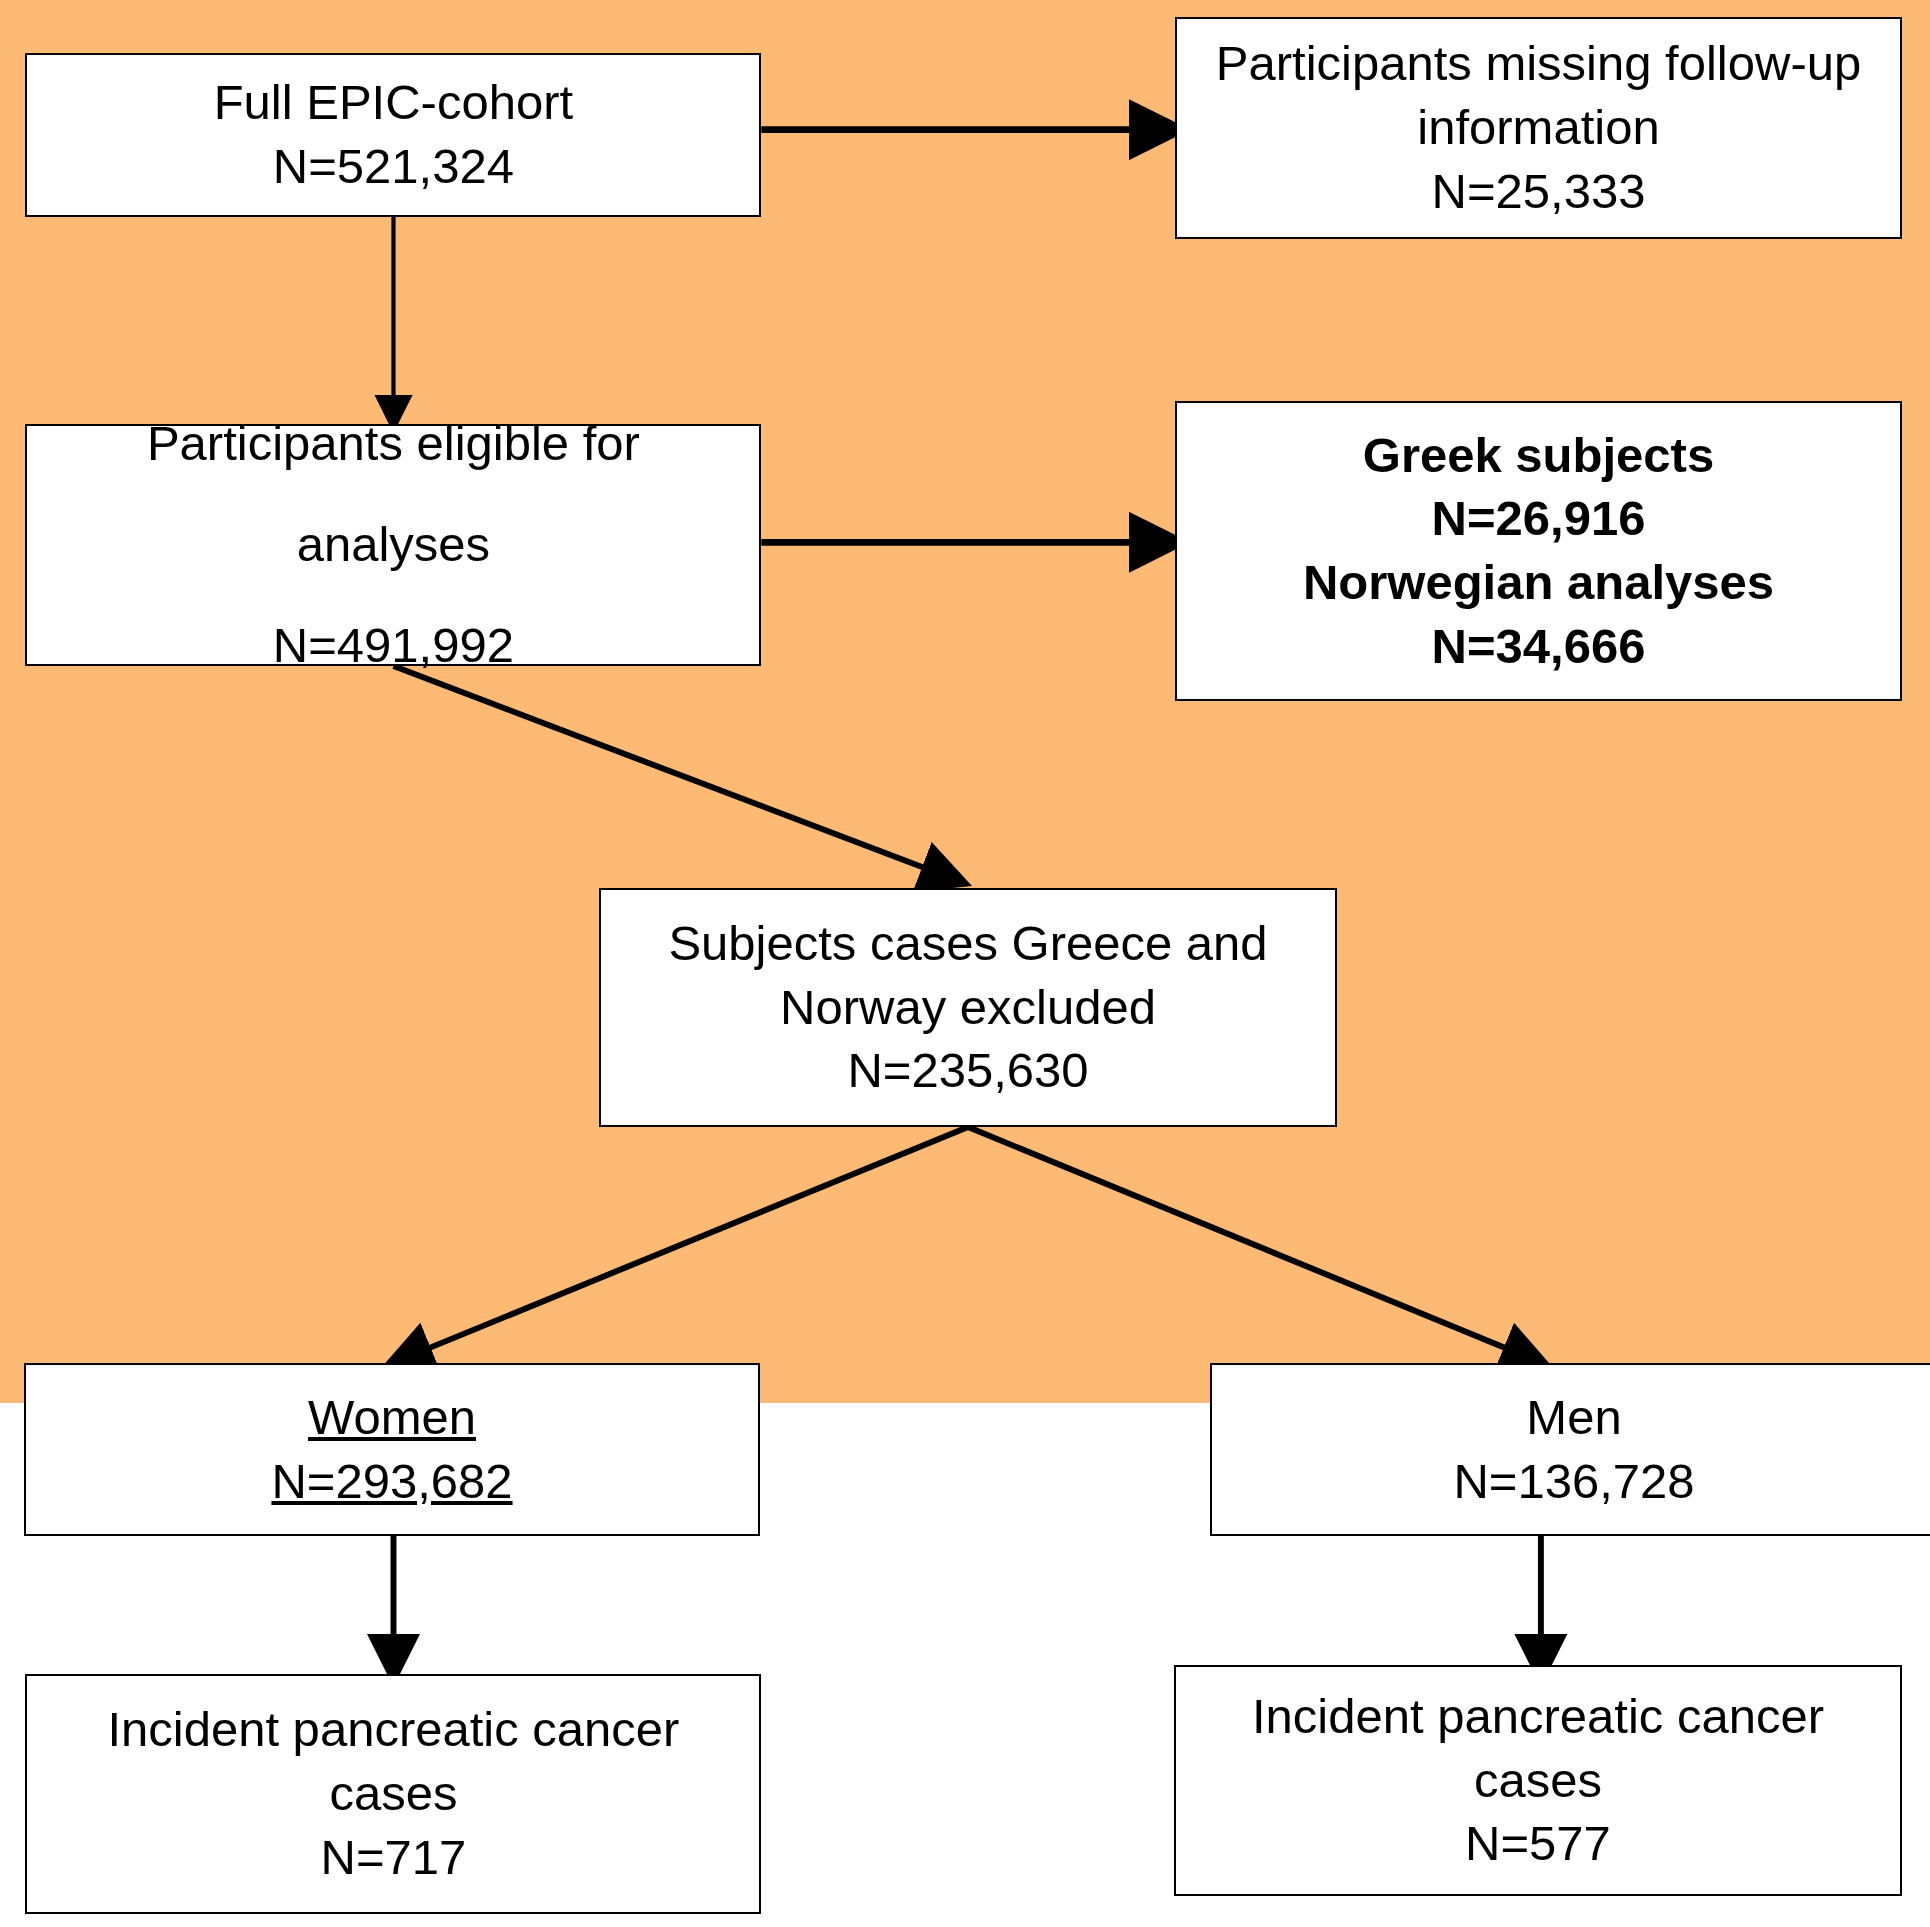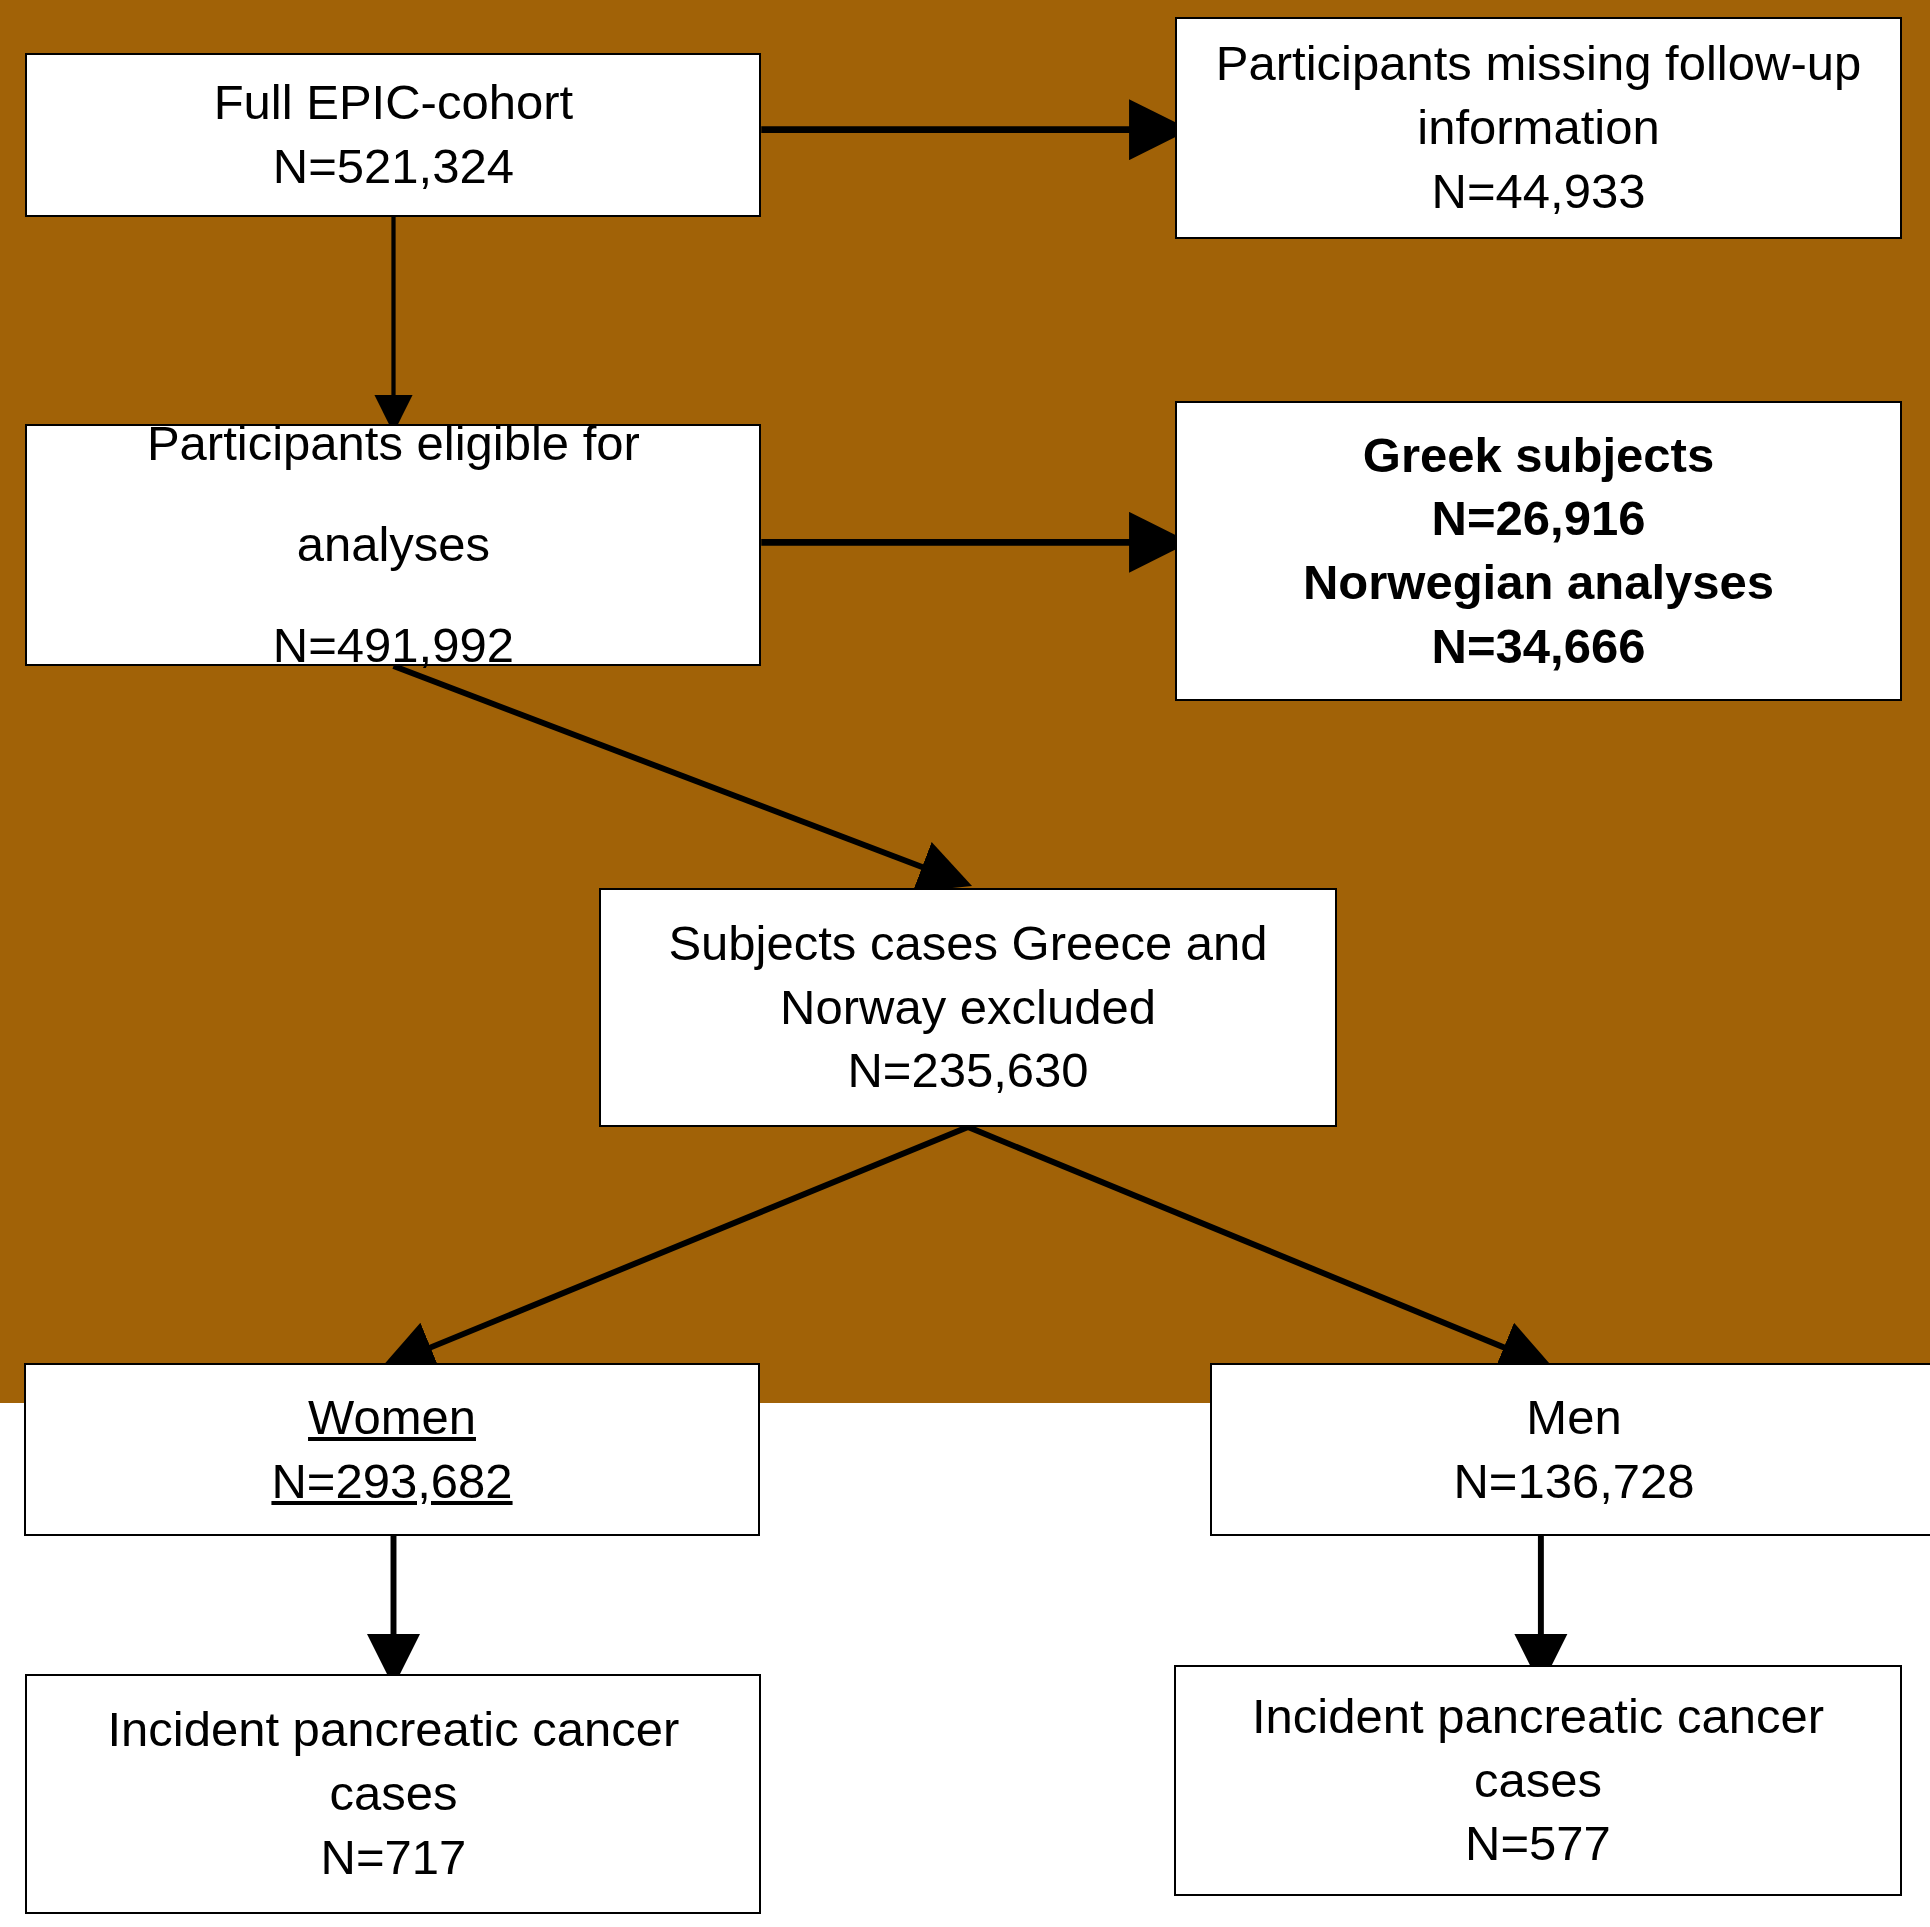--- a/index.html
+++ b/index.html
@@ -10,21 +10,21 @@
   body {
     width: 1931px;
     height: 1927px;
     font-family: "Liberation Sans", sans-serif;
     overflow: hidden;
   }
   #flowchart {
     position: relative;
     width: 1931px;
     height: 1403px;
-    background: #a16207;
+    background: #fdba74;
   }
   svg.connectors {
     position: absolute;
     left: 0;
     top: 0;
     width: 1931px;
     height: 1927px;
     pointer-events: none;
   }
   .node {
@@ -78,21 +78,21 @@
   </svg>
 
   <div class="node" style="left:25.4px; top:53px; width:736px; height:164px;">
     <span class="line">Full EPIC-cohort</span>
     <span class="line">N=521,324</span>
   </div>
 
   <div class="node" style="left:1175px; top:17px; width:727px; height:222px;">
     <span class="line">Participants missing follow-up</span>
     <span class="line">information</span>
-    <span class="line">N=44,933</span>
+    <span class="line">N=25,333</span>
   </div>
 
   <div class="node" style="left:25.4px; top:424px; width:736px; height:242px;gap:37px;">
     <span class="line">Participants eligible for</span>
     <span class="line">analyses</span>
     <span class="line">N=491,992</span>
   </div>
 
   <div class="node" style="left:1175px; top:401px; width:727px; height:300px;font-weight:bold;">
     <span class="line">Greek subjects</span>

